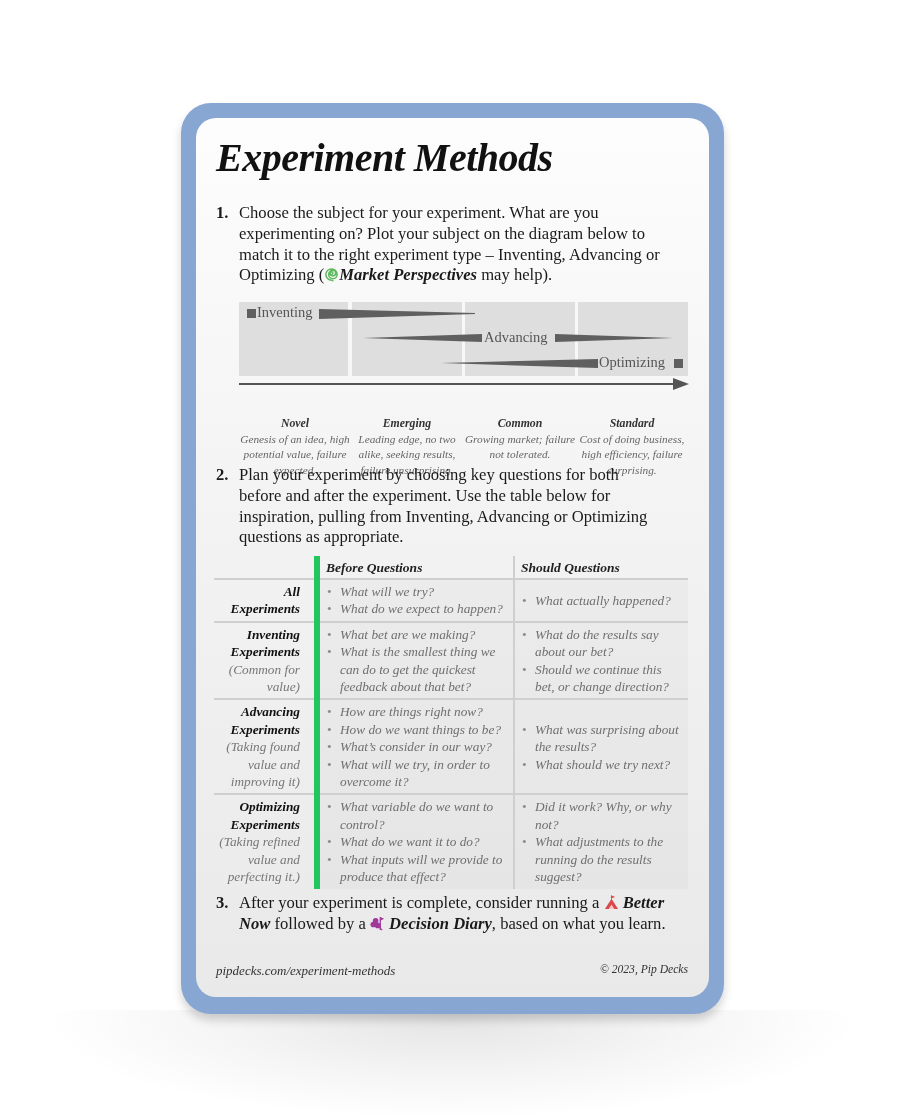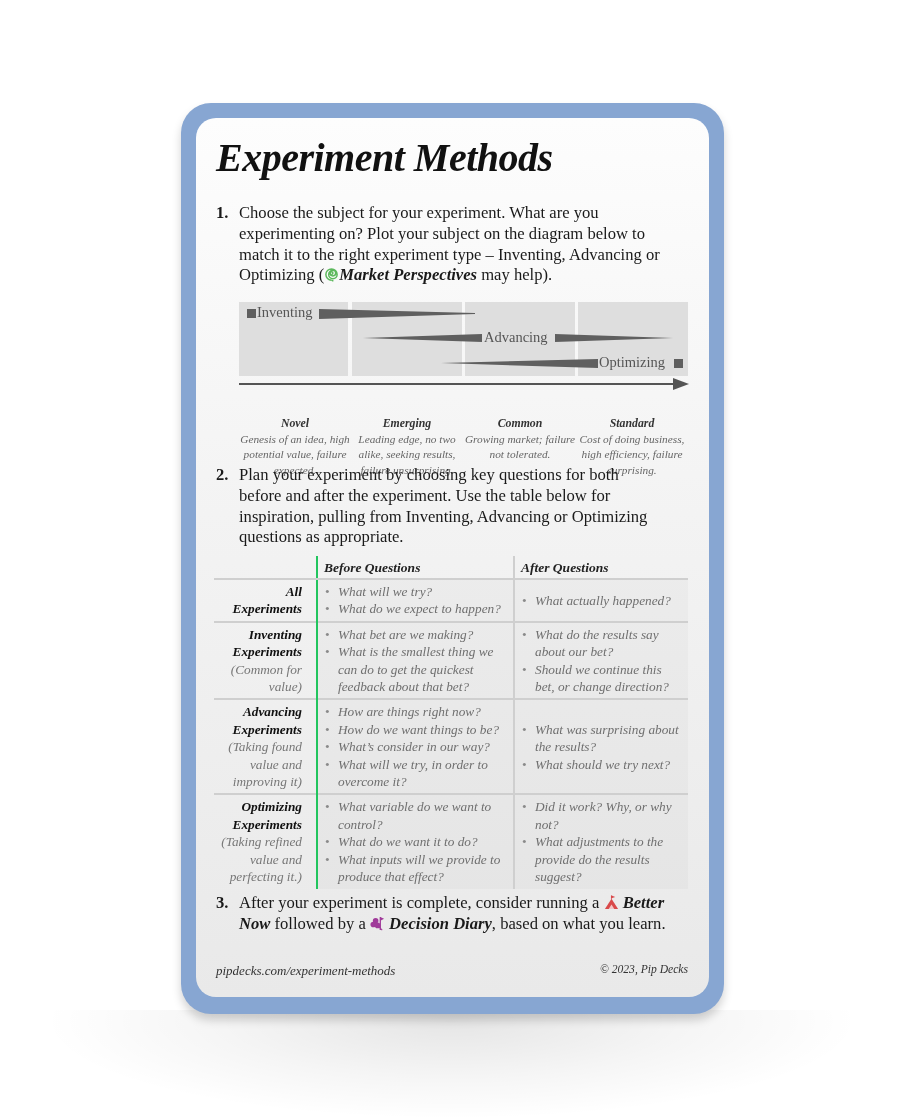--- a/index.html
+++ b/index.html
@@ -43,21 +43,21 @@
       border-top: 6px solid transparent; border-bottom: 6px solid transparent; border-left: 16px solid #555; }
     .stage { position: absolute; top: 90px; width: 112px; text-align: center; font-style: italic; color: #666; font-size: 11.3px; line-height: 15.5px; }
     .stage .h { color: #333; font-weight: bold; font-size: 11.8px; margin-top: 24px; }
 
     
     .qtable { position: absolute; left: 214px; top: 556px; width: 474px; border-collapse: collapse; }
     .qtable th { font-style: italic; font-weight: bold; font-size: 13.5px; text-align: left; color: #222; padding: 4px 6px 2px 6px; height: 23px; }
     .qtable td { vertical-align: top; font-size: 13.3px; line-height: 17.4px; padding: 3px 5px 3px 5px; }
     .qtable tr + tr td, .qtable tr.hdr + tr td { border-top: 2px solid #cfcfcf; }
     .qtable tr.hdr th { border-bottom: 2px solid #cfcfcf; font-style: italic; }
-    .qtable .c1 { width: 103px; text-align: right; color: #111; border-right: 2px solid #22c55e; padding-right: 14px; }
+    .qtable .c1 { width: 103px; text-align: right; color: #111; border-right: 6px solid #22c55e; padding-right: 14px; }
     .qtable .c2 { width: 197px; border-right: 2px solid #cfcfcf; }
     .qtable .c3 { width: 174px; }
     .qtable .c2, .qtable .c3 { background: rgba(0,0,0,0.025); }
     .qtable .rowname { font-style: italic; font-weight: bold; display: block; }
     .qtable .rowsub { font-style: italic; color: #777; display: block; }
     .qtable ul { list-style: none; }
     .qtable li { position: relative; padding-left: 15px; font-style: italic; color: #6f6f6f; }
     .qtable li::before { content: "•"; position: absolute; left: 2px; color: #8a8a8a; font-style: normal; }
     .qtable td.mid { vertical-align: middle; margin-top: 7px; }
 
@@ -126,21 +126,21 @@
 <div class="step" style="top:465px;">
   <span class="num">2.</span>
   <span class="txt" style="padding-right:30px;">Plan your experiment by choosing key questions for both before and after the experiment. Use the table below for inspiration, pulling from Inventing, Advancing or Optimizing questions as appropriate.</span>
 </div>
 
 <table class="qtable">
   <tbody>
       <tr class="hdr">
     <th class="c1"></th>
     <th class="c2" style="background:none;">Before Questions</th>
-    <th class="c3" style="background:none;">After Questions</th>
+    <th class="c3" style="background:none;">Should Questions</th>
   </tr>
 
   <tr>
     <td class="c1">
       <span class="rowname">All</span>
       <span class="rowname">Experiments</span>
     </td>
     <td class="c2">
       <ul>
         <li>What will we try?</li>
@@ -205,21 +205,21 @@
     <td class="c2">
       <ul>
         <li>What variable do we want to control?</li>
         <li>What do we want it to do?</li>
         <li>What inputs will we provide to produce that effect?</li>
       </ul>
     </td>
     <td class="c3 mid">
       <ul>
         <li>Did it work? Why, or why not?</li>
-        <li>What adjustments to the provide do the results suggest?</li>
+        <li>What adjustments to the running do the results suggest?</li>
       </ul>
     </td>
   </tr>
 </tbody>
   </table>
 
 <div class="step" style="top:893px;">
   <span class="num">3.</span>
   <span class="txt"><span>After your experiment is complete, consider running a </span><svg class="ico" viewBox="0 0 16 16">
         <polygon points="1,15 8,4 15,15" fill="#d9494a"></polygon>

